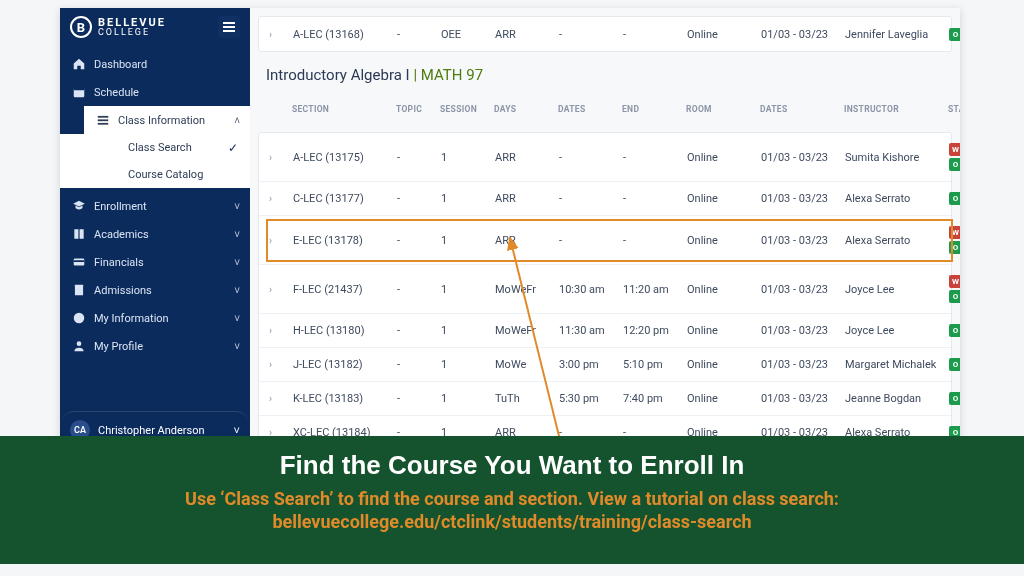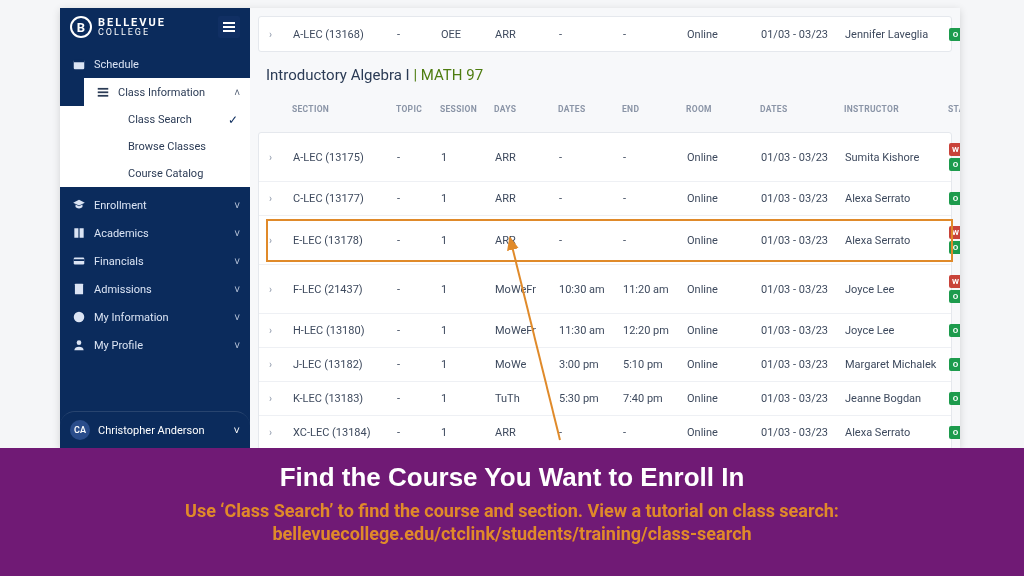--- a/index.html
+++ b/index.html
@@ -37,21 +37,21 @@
   .hdr { display:grid; grid-template-columns:20px 100px 40px 50px 60px 60px 60px 70px 80px 100px 70px 14px; padding:8px 10px 6px; gap:4px; margin:4px 8px; }
   .hdr span { font-size:8.5px; font-weight:700; color:#8b95a7; letter-spacing:.3px; }
   .badge { display:inline-flex; align-items:center; gap:3px; font-size:10px; }
   .bq { width:13px; height:13px; border-radius:2px; color:#fff; font-size:8px; font-weight:700; display:flex; align-items:center; justify-content:center; }
   .bq.w { background:#c9433a; }
   .bq.o { background:#1d9b4d; }
   .badge-col { display:flex; flex-direction:column; gap:2px; }
   .hl { position:absolute; border:2px solid #e08a2a; pointer-events:none; }
   .arrow-svg { position:absolute; pointer-events:none; }
   
-  .banner { position:absolute; left:0; right:0; bottom:0; height:128px; background:#701a75; color:#fff; text-align:center; padding:14px 40px 10px; }
+  .banner { position:absolute; left:0; right:0; bottom:12px; height:128px; background:#14532d; color:#fff; text-align:center; padding:14px 40px 10px; }
   .banner h1 { font-family:"Arial Black", Arial, sans-serif; font-size:26px; font-weight:900; margin-bottom:6px; }
   .banner p { color:#e08a2a; font-size:18px; font-weight:700; line-height:1.3; }
 </style>
 </head>
 <body>
 
 <div class="app">
 
   <aside class="sidebar">
     <div class="brand">
@@ -65,43 +65,47 @@
             <div></div>
             <div></div>
             <div></div>
           </div>
       </div>
     </div>
     <ul class="nav">
       <li>
           <span class="ico">
         <svg viewBox="0 0 24 24" fill="#dbe4f4">
+              <path d="M3 11l9-8 9 8v10h-6v-6h-6v6H3z"></path>
+            </svg></span>
+        <span>Dashboard</span>
+        </li>
+      <li>
+          <span class="ico">
+        <svg viewBox="0 0 24 24" fill="#dbe4f4">
               <rect x="3" y="5" width="18" height="16" rx="2"></rect>
               <rect x="3" y="5" width="18" height="4" fill="#0b2b5c"></rect>
             </svg></span>
         <span>Schedule</span>
         </li>
       <li class="section-light">
           <span class="ico">
         <svg viewBox="0 0 24 24" fill="#2b3b55">
               <rect x="3" y="5" width="18" height="3"></rect>
               <rect x="3" y="11" width="18" height="3"></rect>
               <rect x="3" y="17" width="18" height="3"></rect>
             </svg></span>
         <span>Class Information</span>
           <span class="chev">˄</span>
         </li>
     </ul>
     <ul class="sub">
       <li>
           <span>Class Search</span>
           <span class="check">✓</span>
-        </li>
-      <li>
-          <span>Browse Classes</span>
         </li>
       <li>
           <span>Course Catalog</span>
         </li>
     </ul>
     <ul class="nav">
       <li>
           <span class="ico">
         <svg viewBox="0 0 24 24" fill="#dbe4f4">
               <path d="M12 3L2 8l10 5 10-5z"></path>

